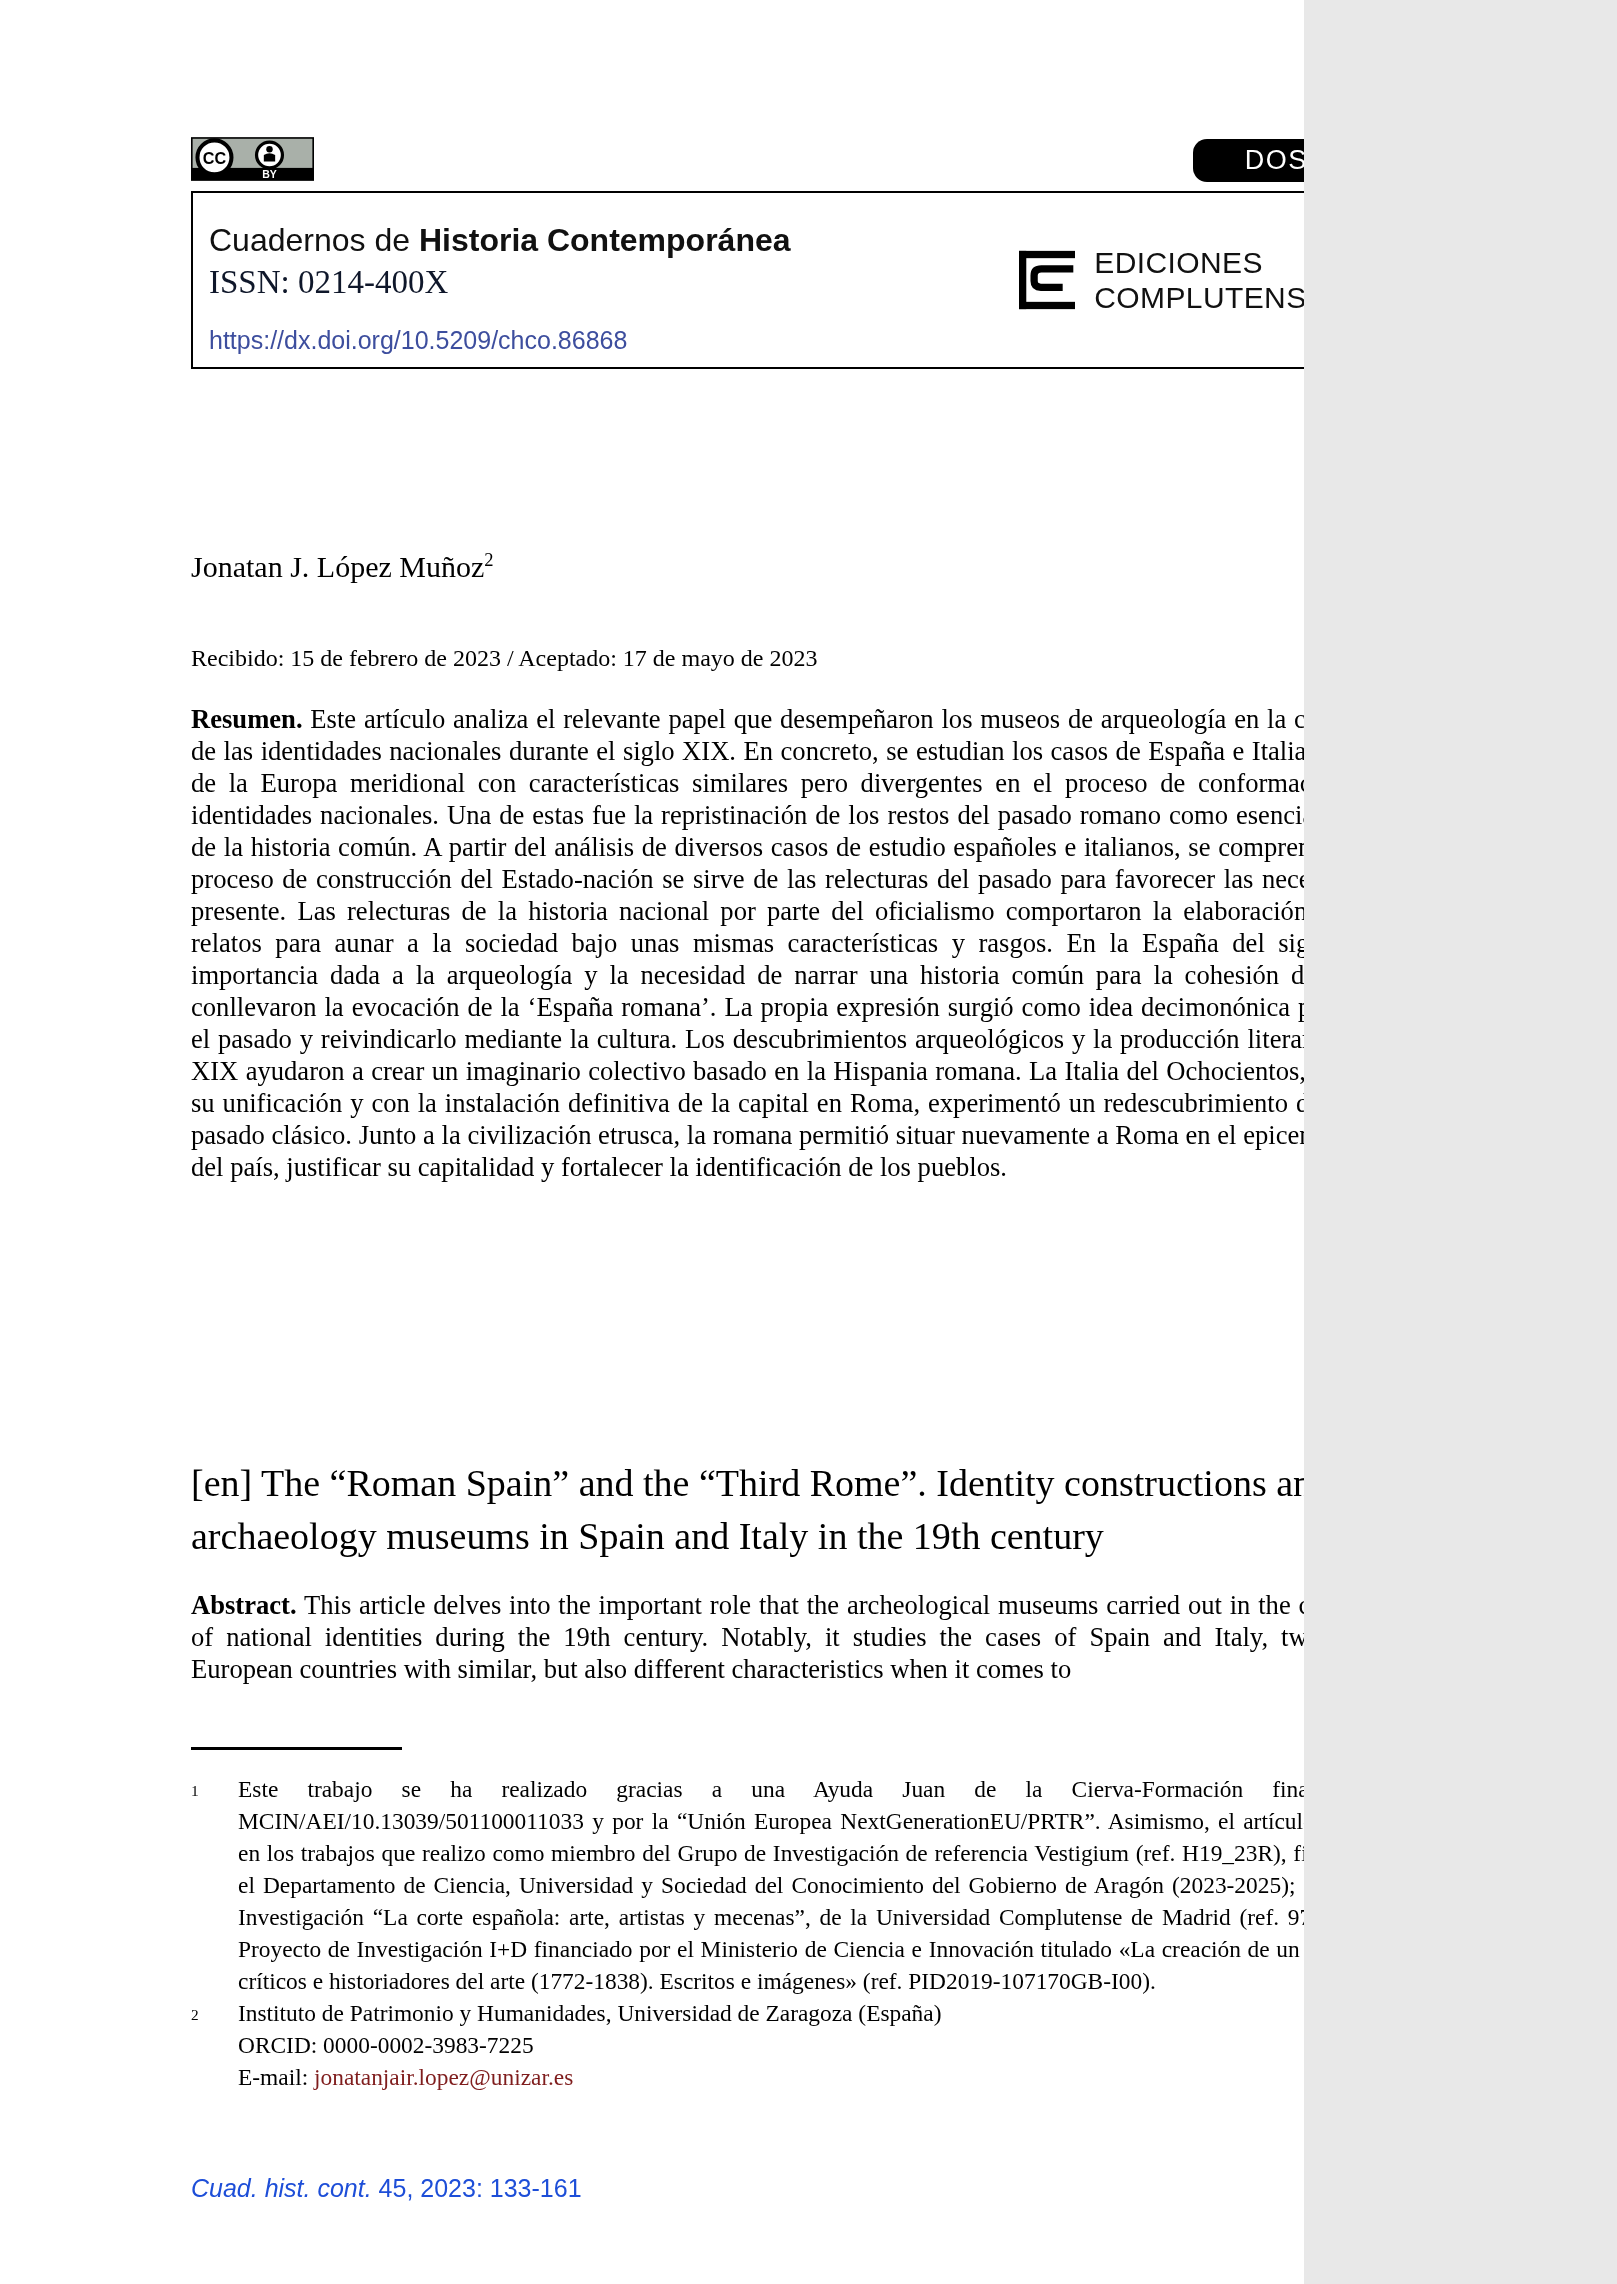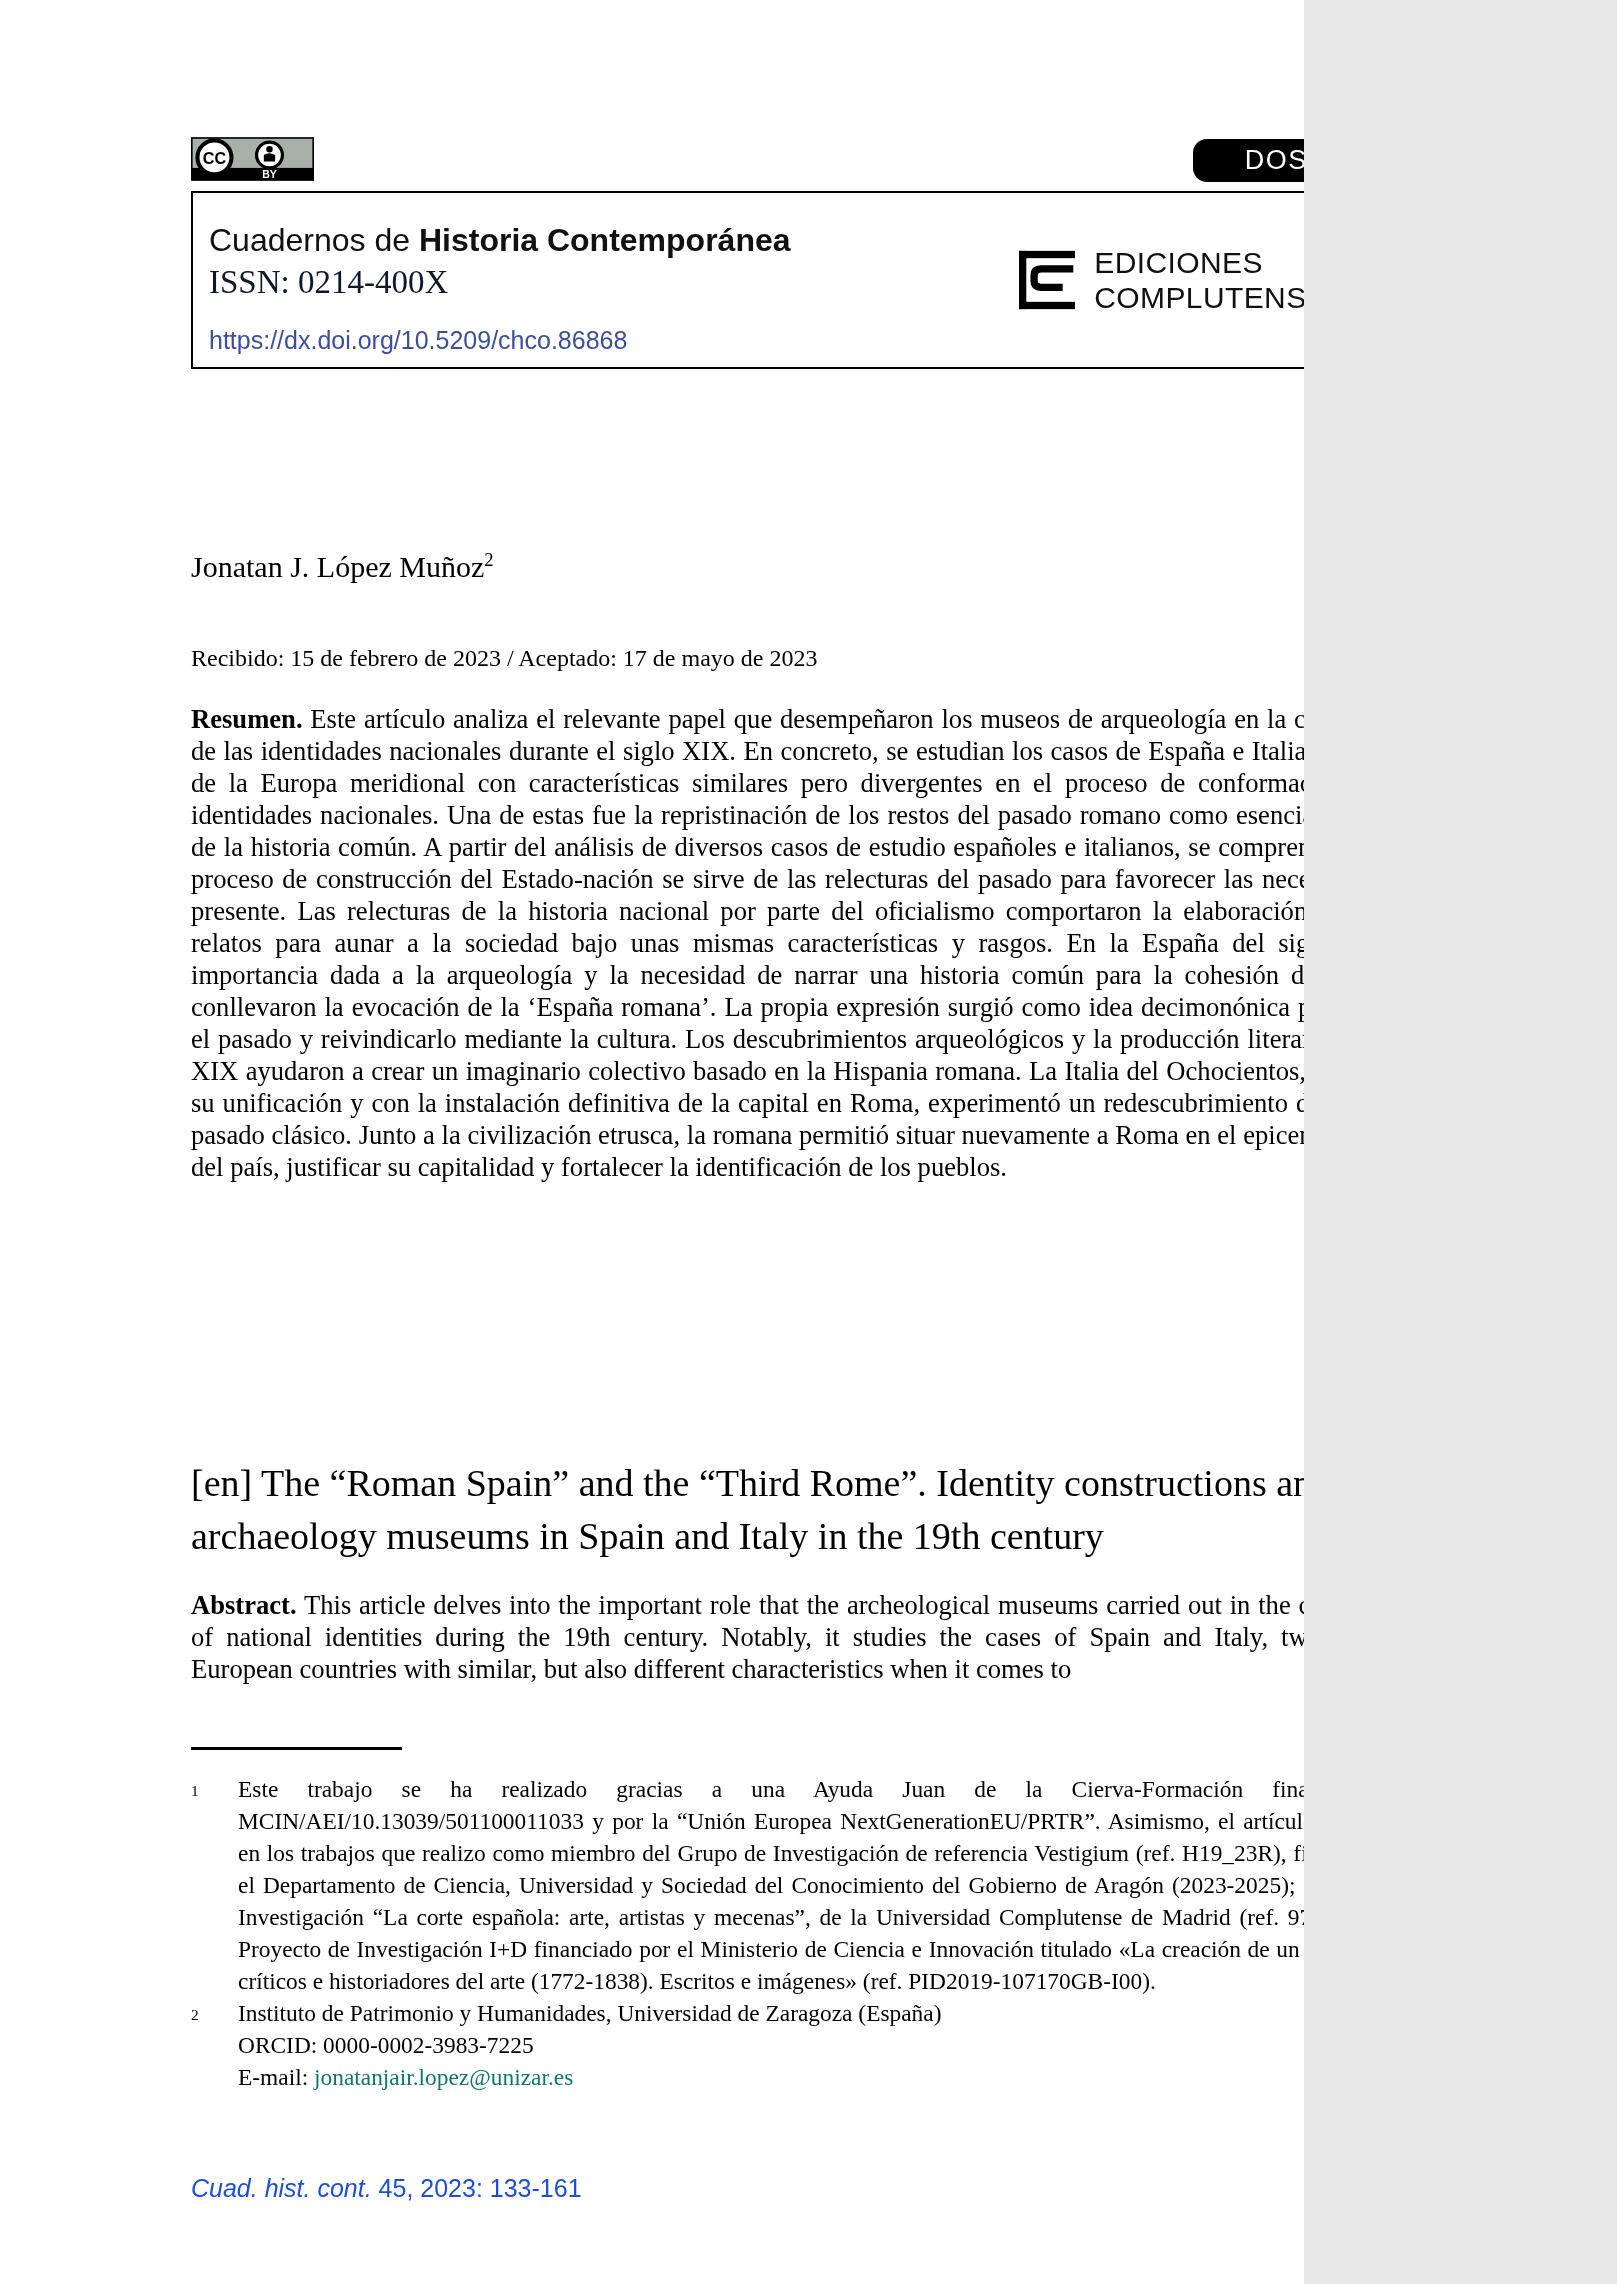--- a/index.html
+++ b/index.html
@@ -86,21 +86,21 @@
     position:absolute;left:191px;top:1773px;width:1239px;
     font-size:23.4px;line-height:32px;
   }
   .footnote{display:flex;margin:0 0 0 0;}
   .footnote .fn-marker{
     width:47px;flex:0 0 47px;font-size:15.3px;vertical-align:top;
     padding-top:1.6px;
   }
   .footnote .fn-text{flex:1;text-align:justify;}
   .fn-line{display:block;}
-  .email-link{color:#0f766e;text-decoration:none;}
+  .email-link{color:#7f1d1d;text-decoration:none;}
   
   .page-footer{
     position:absolute;left:191px;top:2174px;width:1239px;
     font-family:"Liberation Sans", sans-serif;font-size:25px;color:#1d4ed8;
     display:flex;justify-content:space-between;align-items:flex-end;
   }
   .journal-ref .it{font-style:italic;}
 </style>
 </head>
 <body>

